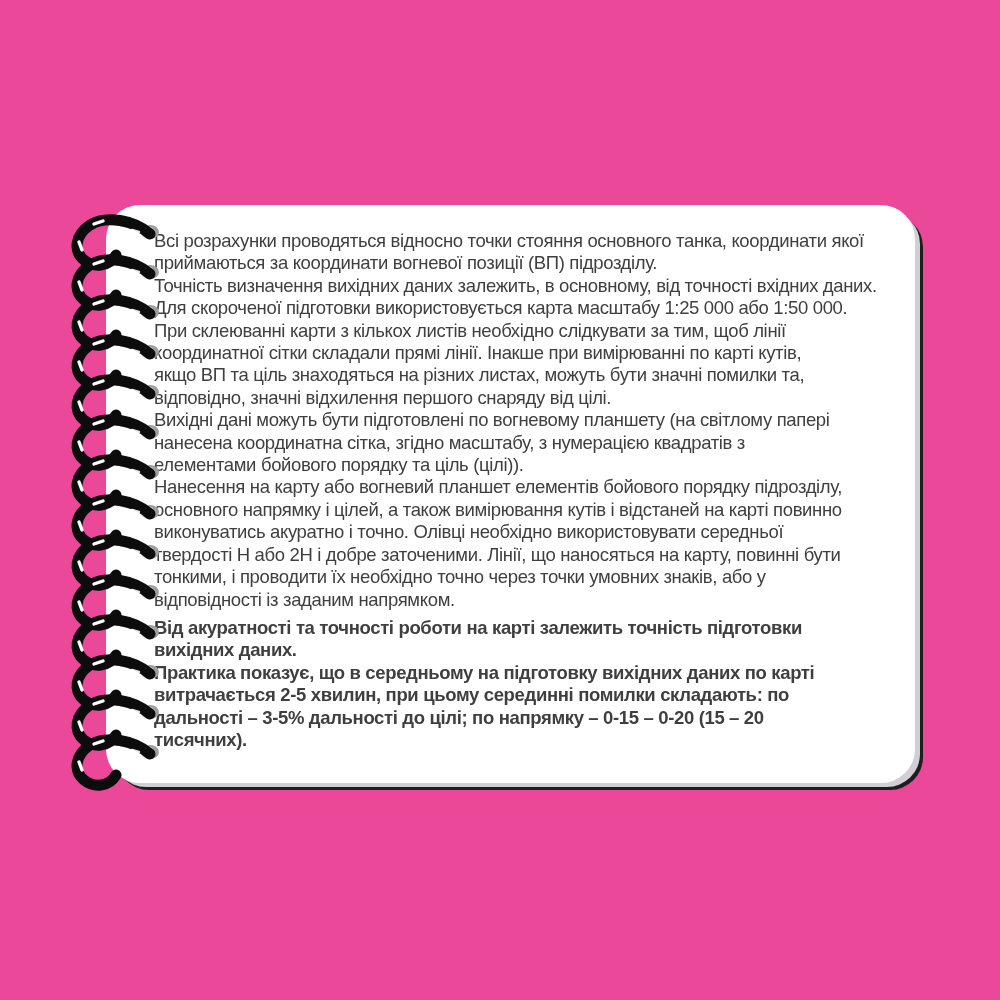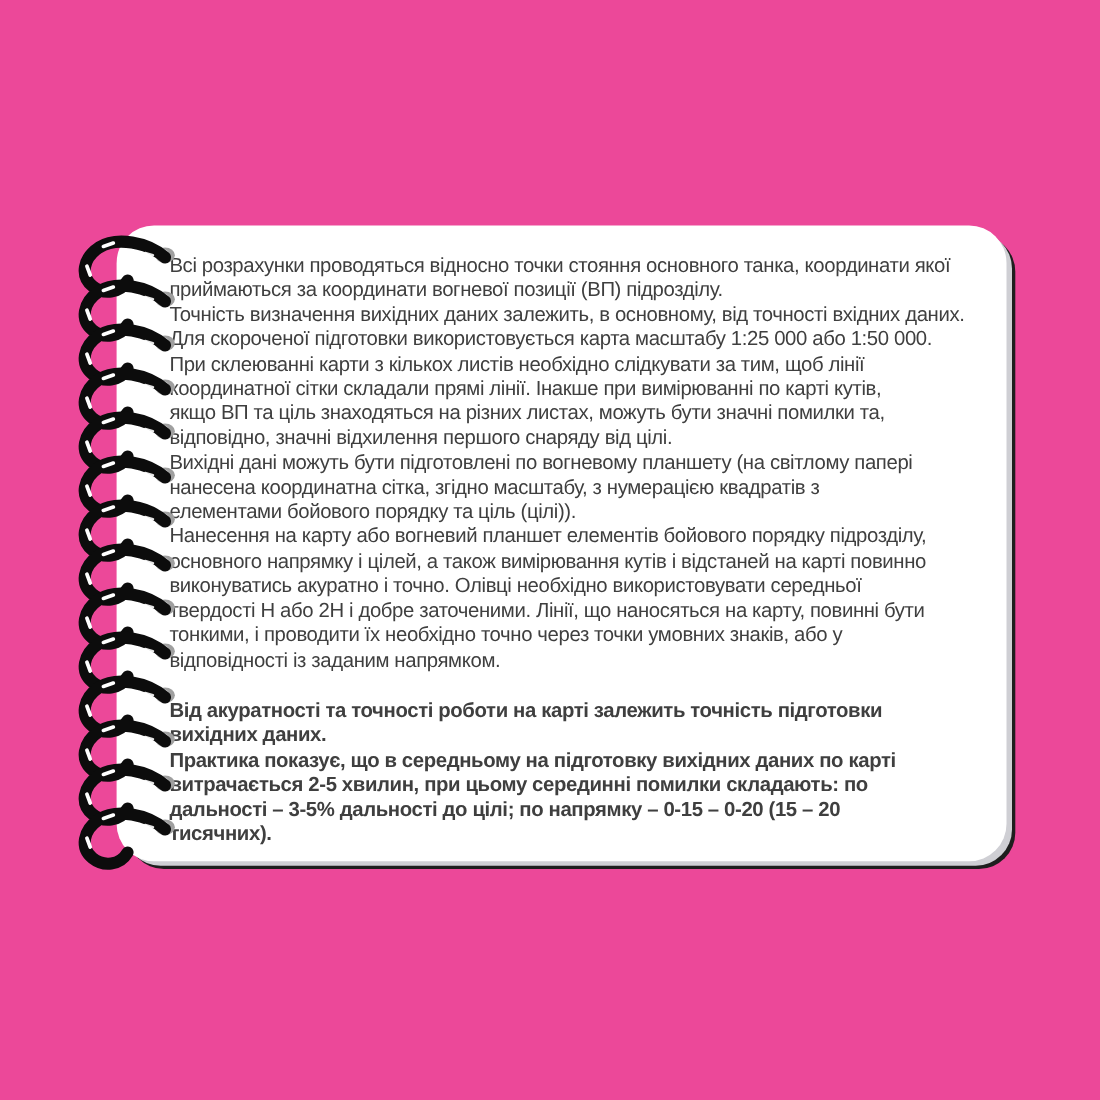--- a/index.html
+++ b/index.html
@@ -31,21 +31,21 @@
   .page-text {
     position: absolute;
     left: 48px;
     color: #3f3f3f;
     font-size: 18.5px;
     line-height: 22.4px;
     letter-spacing: -0.35px;
     white-space: pre;
   }
   .page-text.regular { top: 25px; }
-  .page-text.bold    { top: 430px; font-weight: bold; }
+  .page-text.bold    { top: 412px; font-weight: bold; }
   .spiral {
     position: absolute;
     left: 0;
     top: 0;
     width: 110px;
     height: 578px;
     overflow: visible;
   }
 </style>
 </head>

